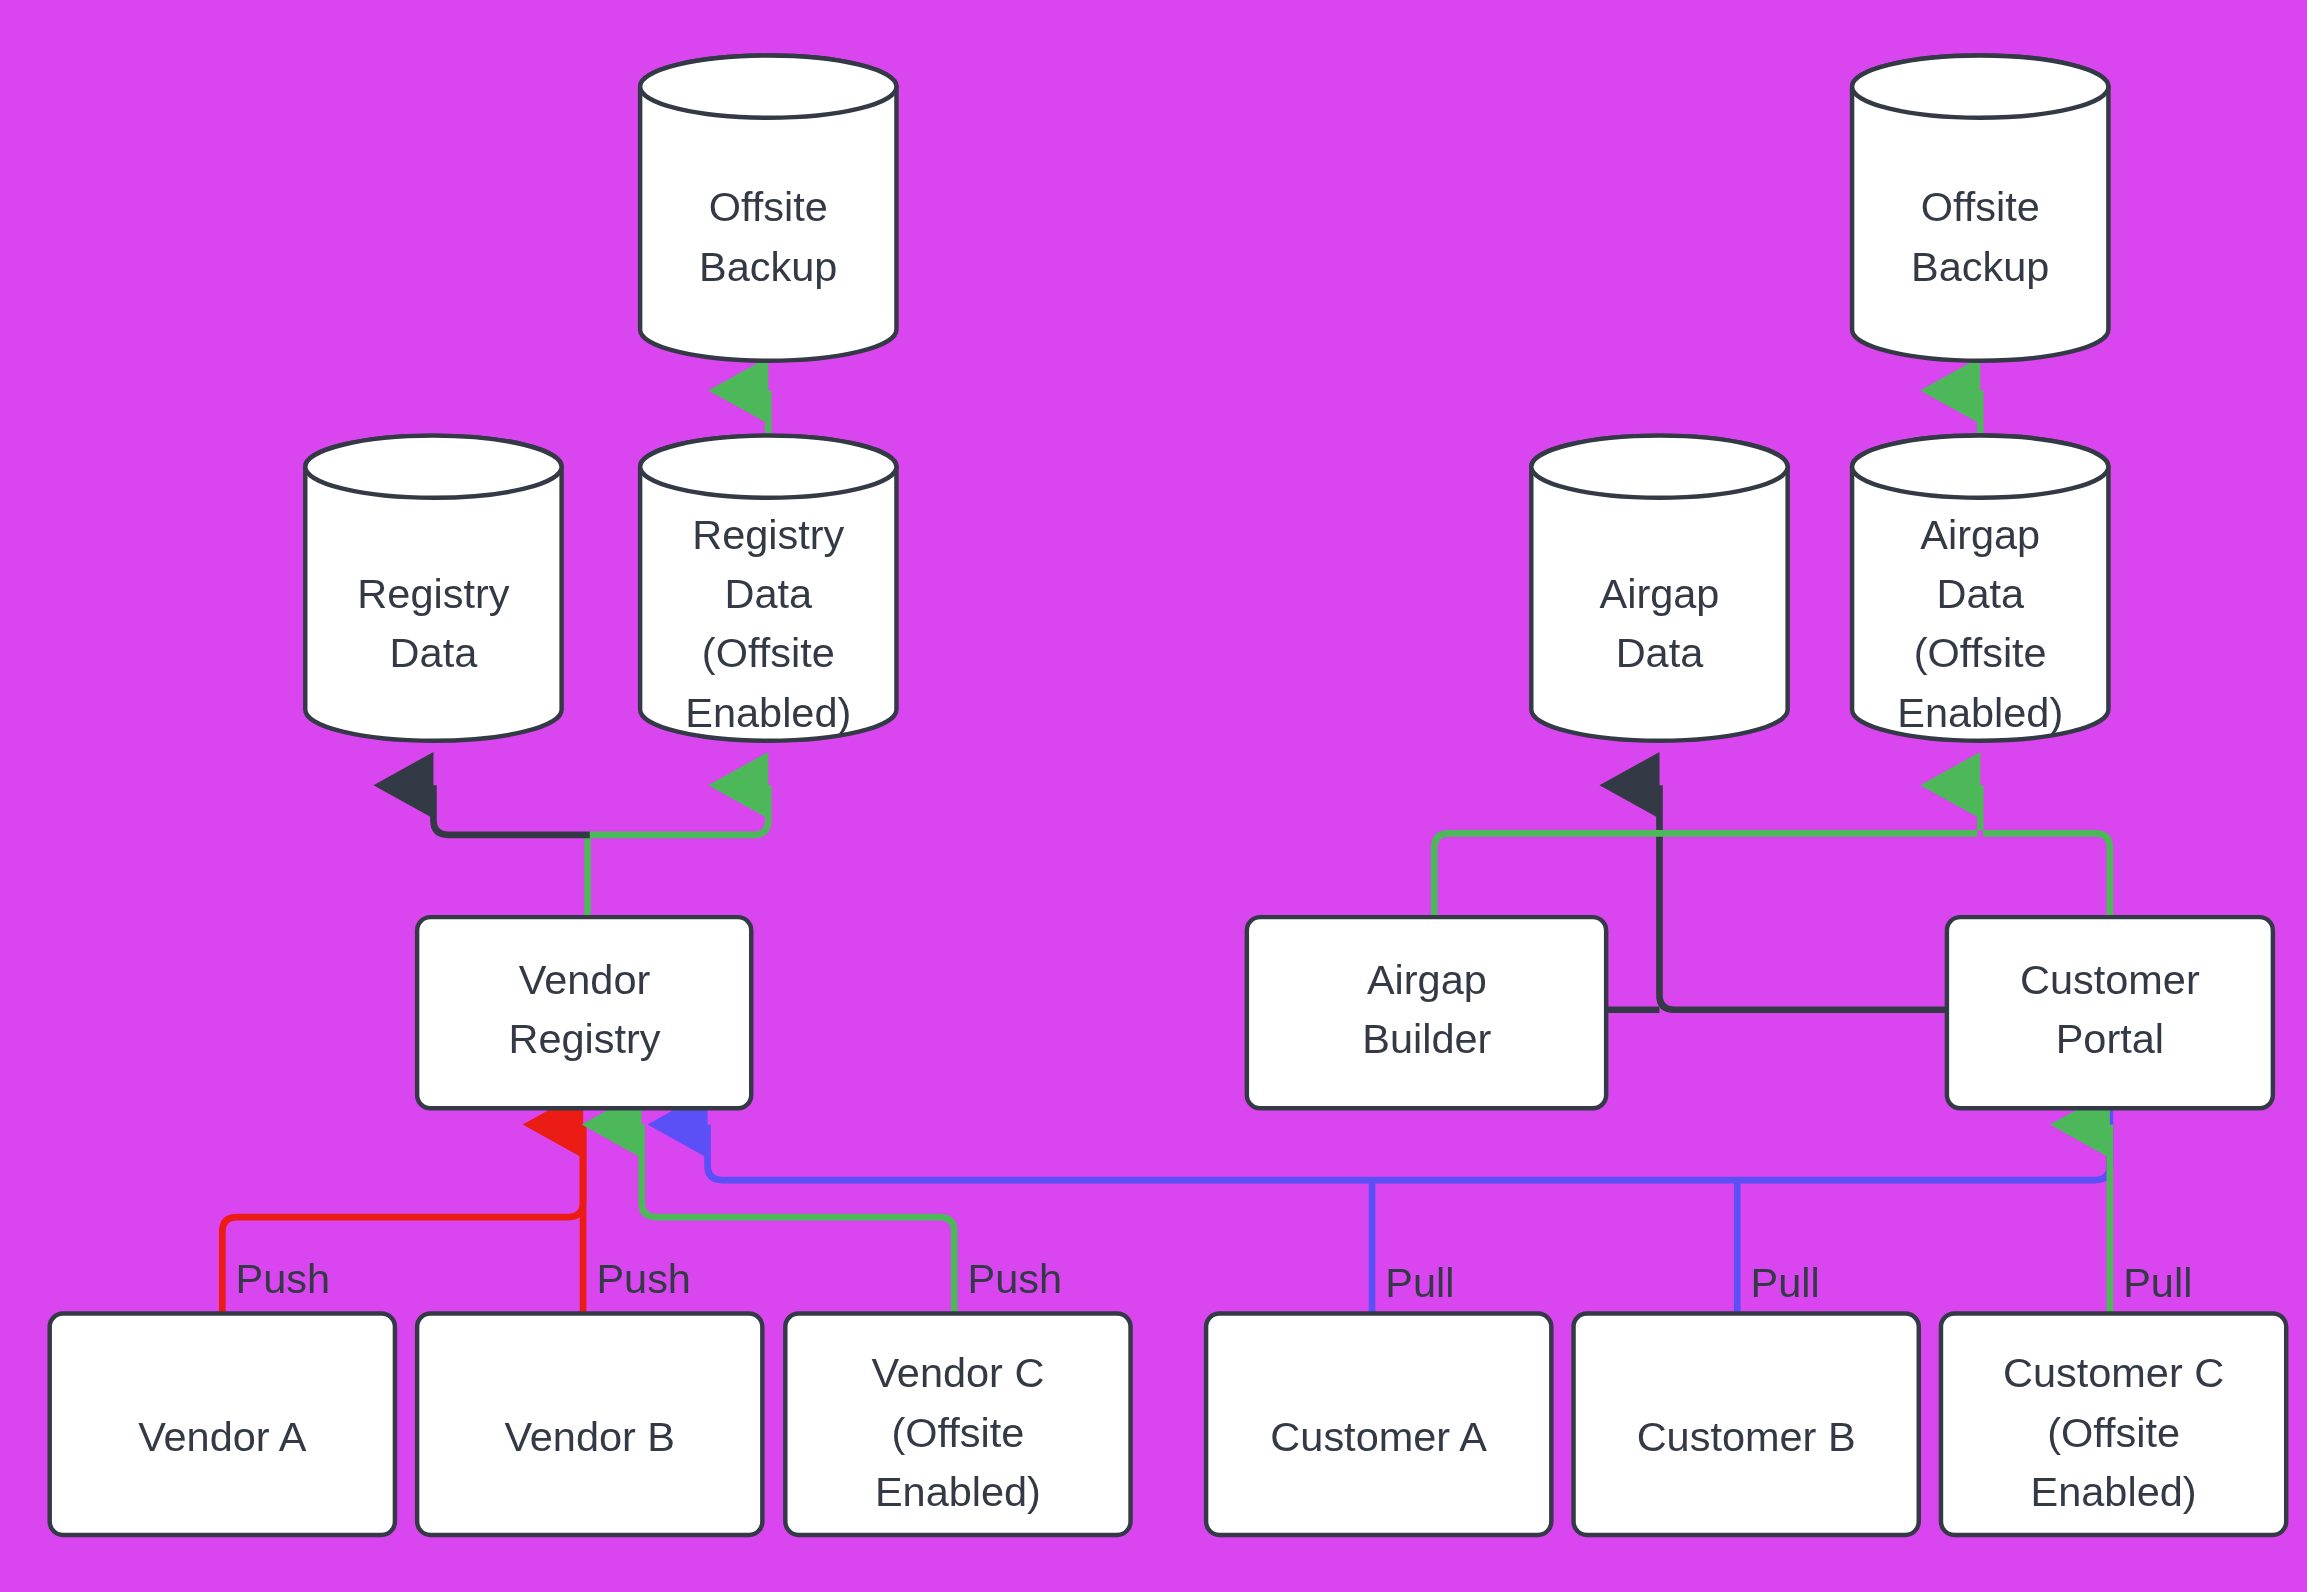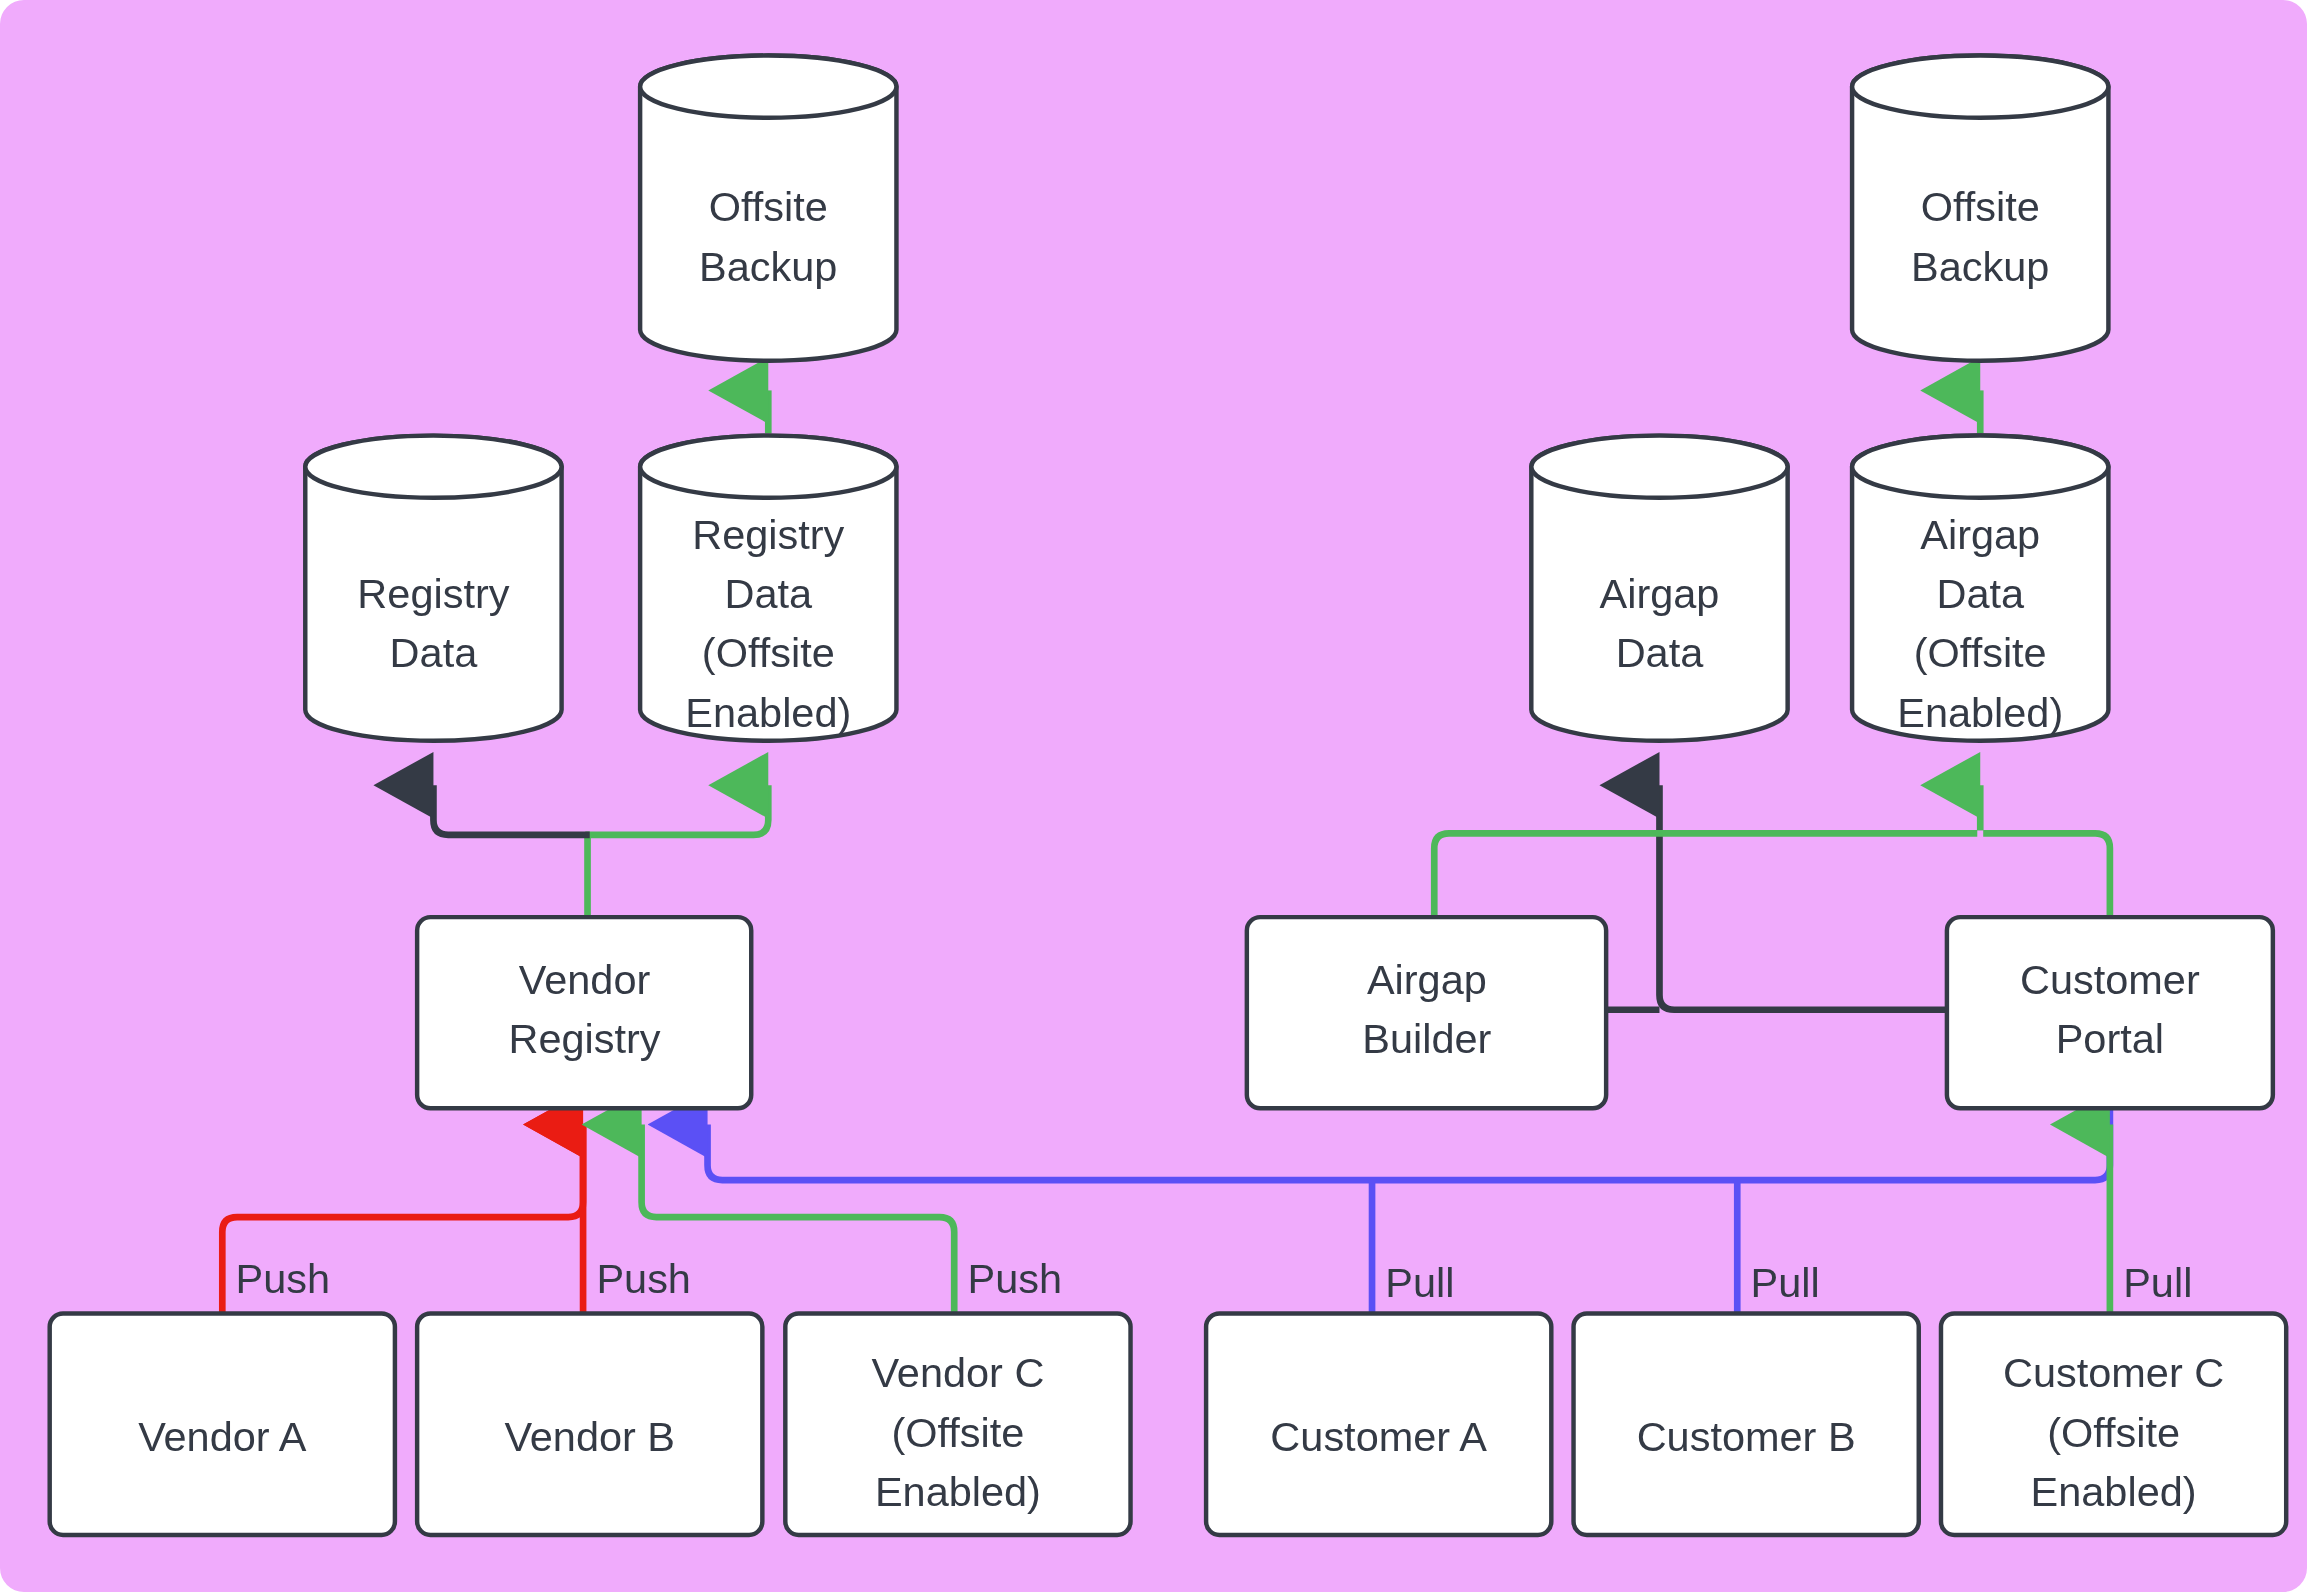--- a/index.html
+++ b/index.html
@@ -7,23 +7,22 @@
     padding: 0;
     background: #ffffff;
   }
   body {
     font-family: "Liberation Sans", sans-serif;
   }
   #diagram-root {
     position: relative;
     width: 2307px;
     height: 1592px;
-    background: #f0abfc;
+    background: #d946ef;
     overflow: hidden;
-    border-radius: 24px;
   }
   svg#diagram-svg {
     display: block;
     width: 2307px;
     height: 1592px;
   }
   .node-shape {
     fill: #ffffff;
     stroke: #343a45;
     stroke-width: 6;

